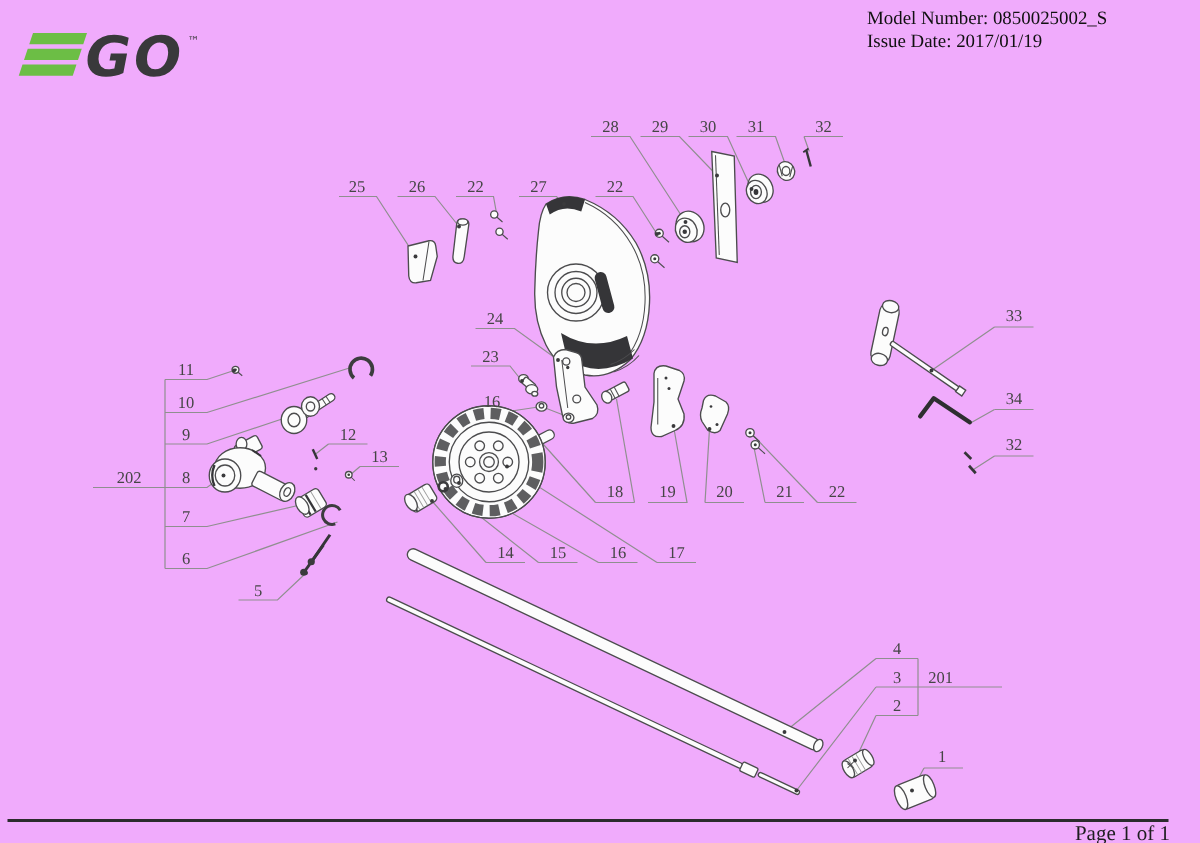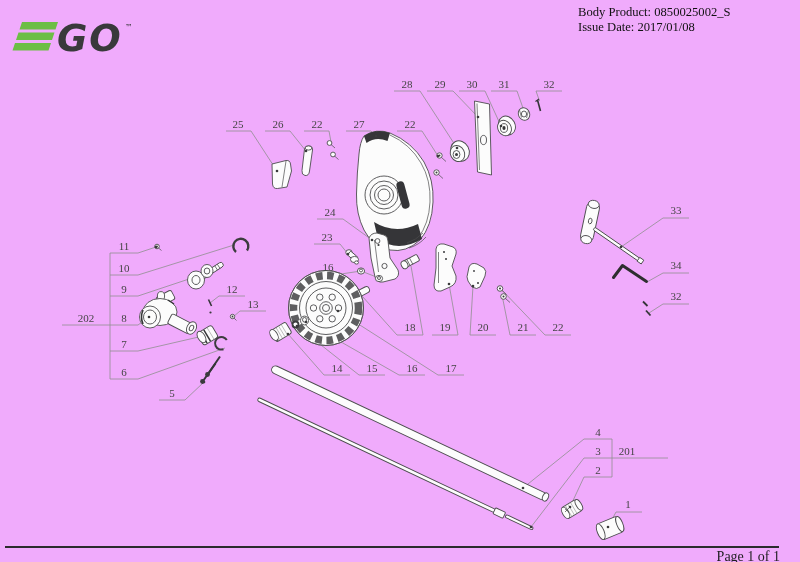--- a/index.html
+++ b/index.html
@@ -35,22 +35,22 @@
         <path d="M10,2 L46,2 L43.5,9.5 L7.5,9.5 Z"></path>
         <path d="M6.5,12.5 L42.5,12.5 L40,20 L4,20 Z"></path>
         <path d="M3,23 L39,23 L36.5,30.5 L0.5,30.5 Z"></path>
       </g>
       <text x="45" y="30.5" font-family="DejaVu Sans, sans-serif" font-size="37" font-weight="bold" font-style="italic" letter-spacing="2" fill="#39393b">GO</text>
       <text x="113" y="10" font-family="DejaVu Sans, sans-serif" font-size="8" fill="#39393b">™</text>
     </svg>
   </div>
 
   <div id="product-info">
-    <div>Body Product: 0850025002_S</div>
-    <div>Issue Date: 2017/01/08</div>
+    <div>Model Number: 0850025002_S</div>
+    <div>Issue Date: 2017/01/19</div>
   </div>
 
   <svg id="diagram" viewBox="0 0 800 562">
 
     <g>
       <path class="leader" d="M394,91 H420 L457,148"></path>
       <path class="leader" d="M427,91 H453 L478,117"></path>
       <path class="leader" d="M459,91 H485 L501,126"></path>
       <path class="leader" d="M491,91 H517 L524,111"></path>
       <path class="leader" d="M536,91 H562 M536,91 L539.5,101"></path>

